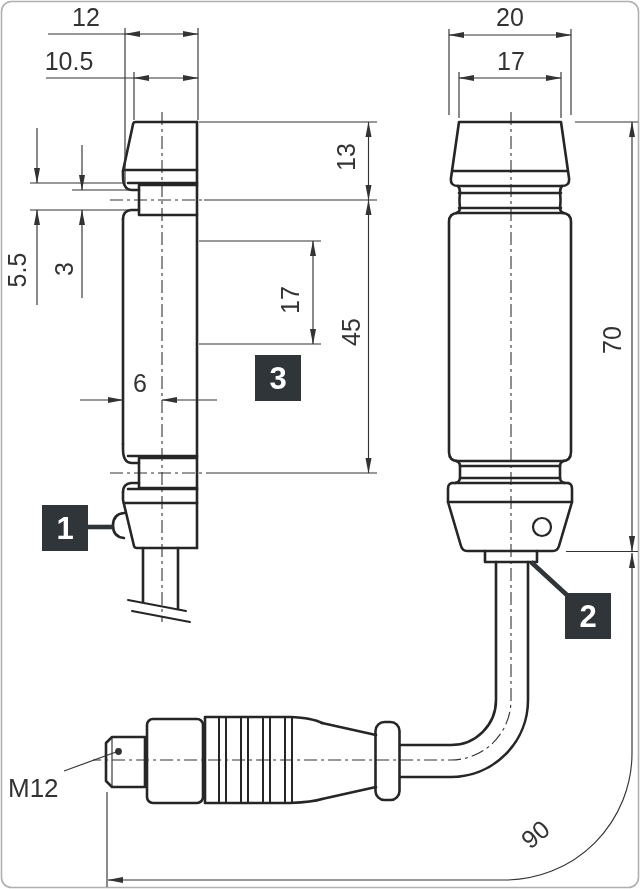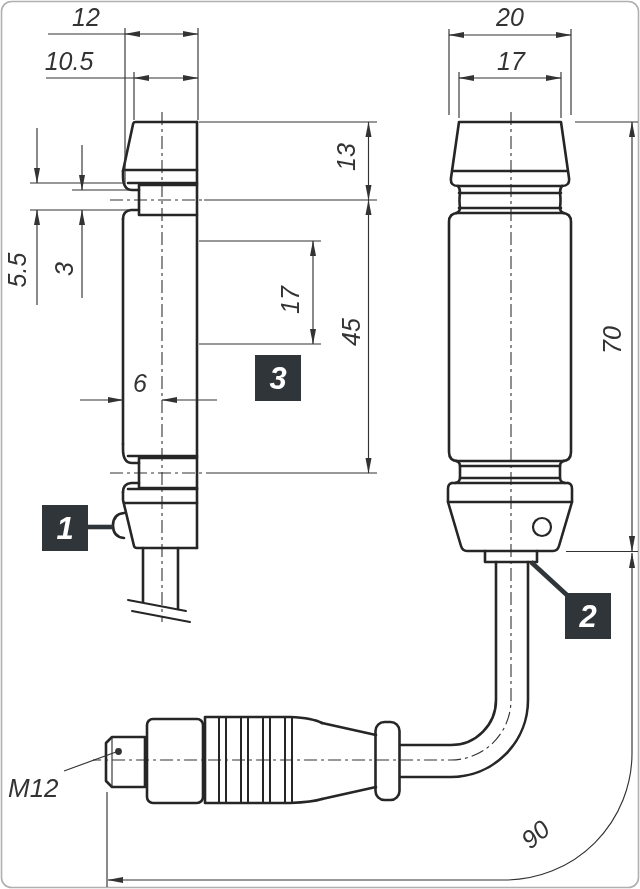--- a/index.html
+++ b/index.html
@@ -1,17 +1,17 @@
 <!DOCTYPE html>
 <html><head>
 <meta charset="utf-8">
 <style>
   html,body{margin:0;padding:0;background:#ffffff;}
   body{width:640px;height:889px;font-family:"Liberation Sans",sans-serif;}
-  .drawing-wrap{position:relative;width:640px;height:889px;background:#fff;font-style:italic;}
+  .drawing-wrap{position:relative;width:640px;height:889px;background:#fff;}
   svg{display:block;}
   .thick{stroke:#262626;stroke-width:2.6;fill:none;stroke-linecap:round;stroke-linejoin:round;}
   .med{stroke:#262626;stroke-width:2;fill:none;stroke-linecap:round;}
   .thin{stroke:#333333;stroke-width:1.15;fill:none;stroke-linecap:butt;}
   .cline{stroke:#333333;stroke-width:1.1;fill:none;stroke-dasharray:13 4 3 4;}
   .dimtxt{font-family:"Liberation Sans",sans-serif;font-size:25px;fill:#333333;}
   .m12txt{font-family:"Liberation Sans",sans-serif;font-size:26px;fill:#333333;}
   .callout-box{fill:#30353a;}
   .callout-txt{font-family:"Liberation Sans",sans-serif;font-size:31px;font-weight:bold;fill:#ffffff;}
   .leader{stroke:#30353a;stroke-width:4.6;fill:none;stroke-linecap:butt;}

